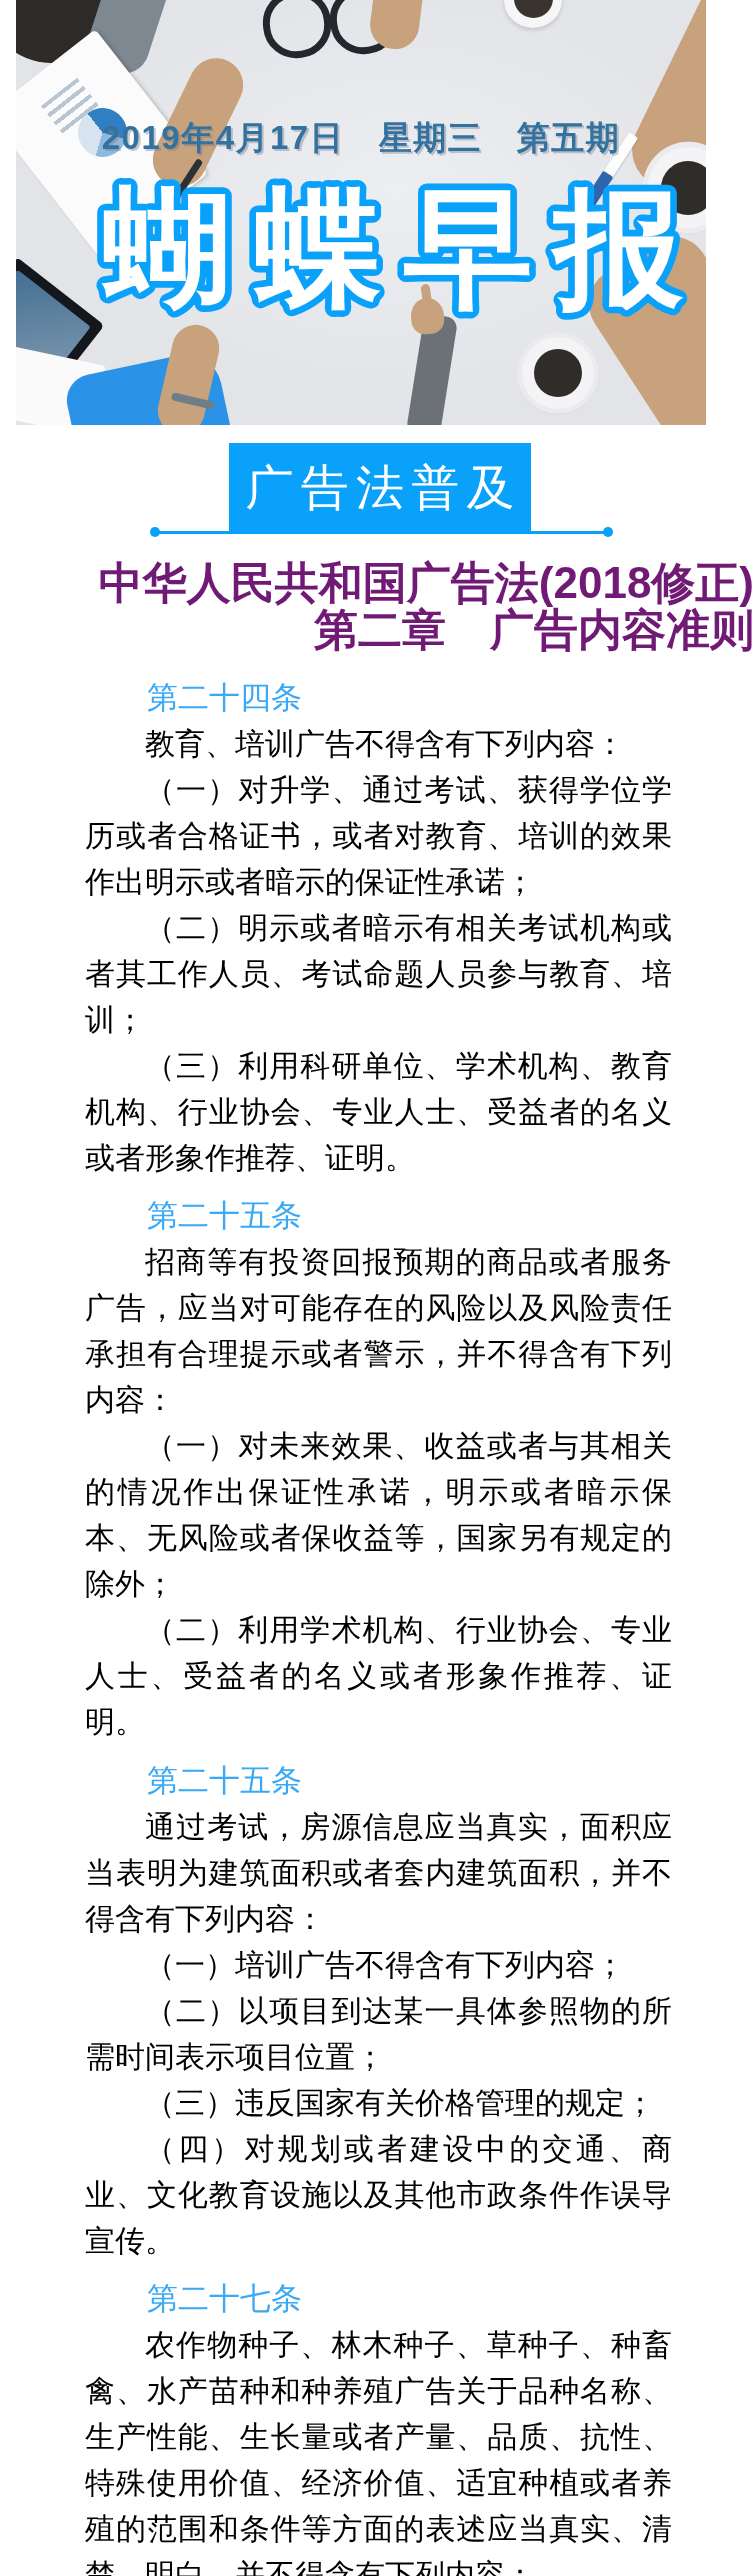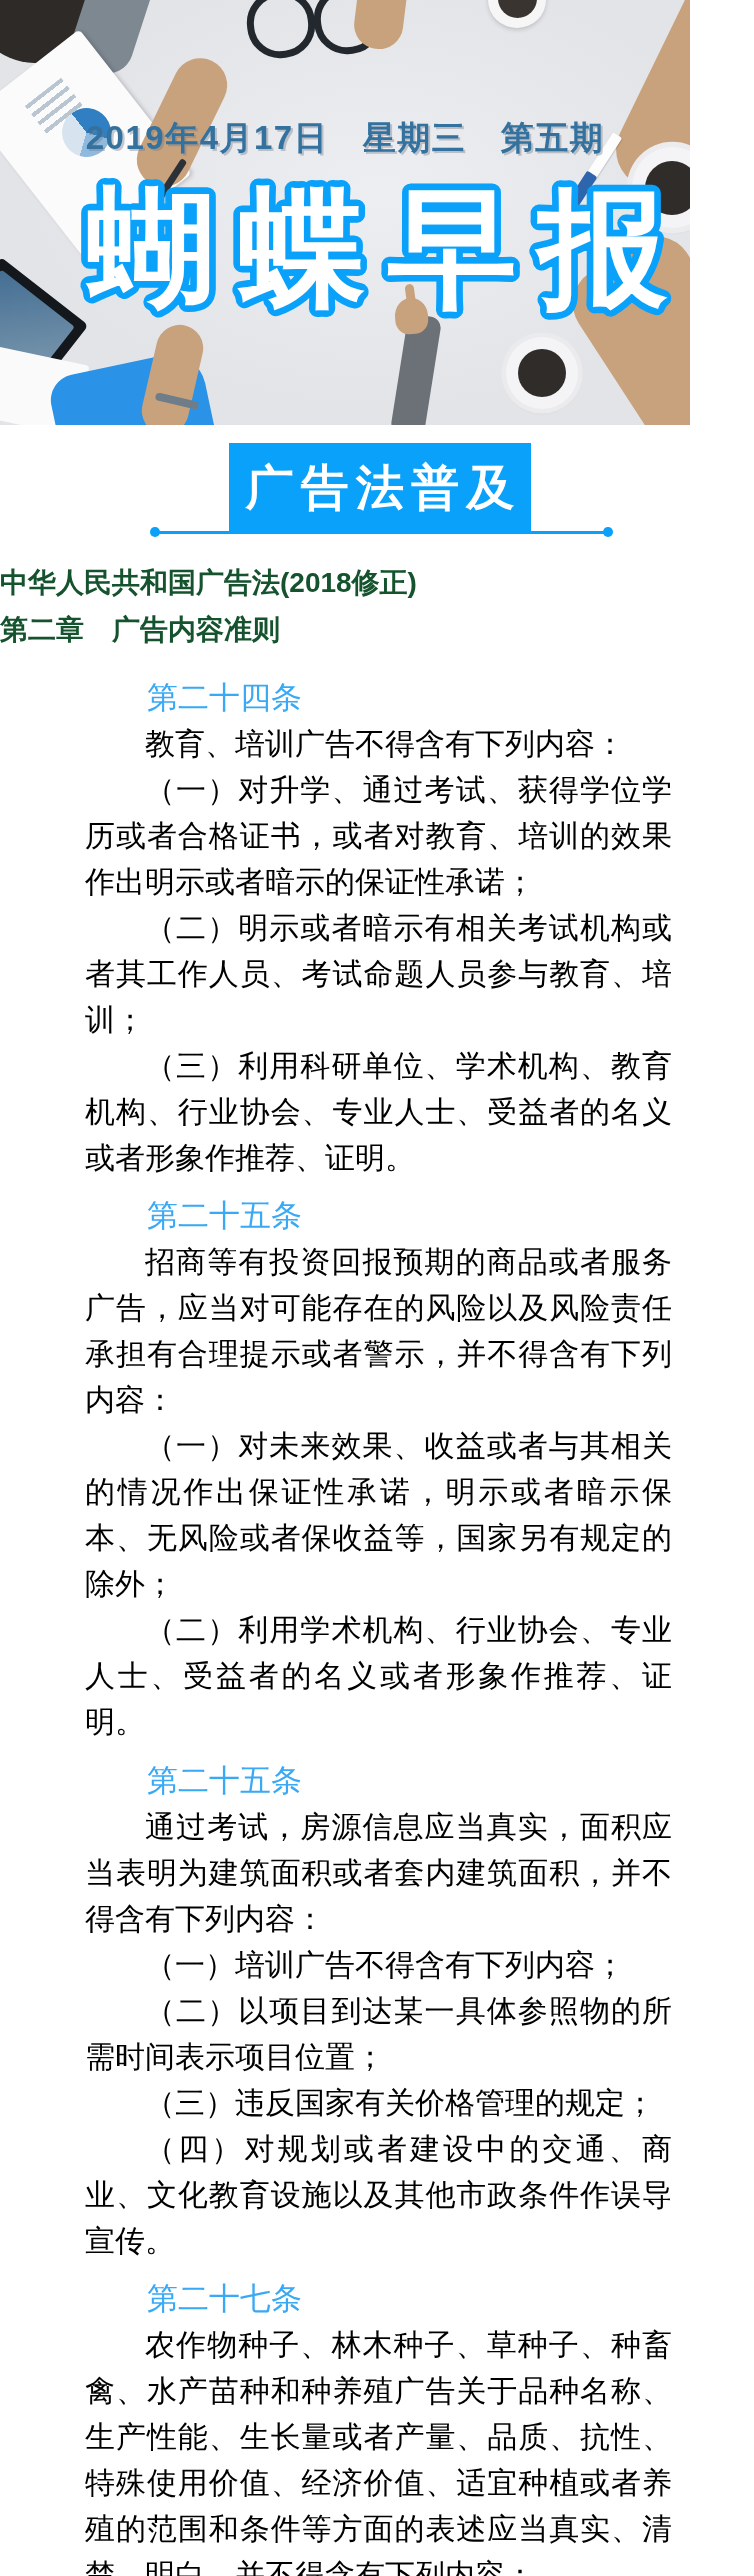--- a/index.html
+++ b/index.html
@@ -1,20 +1,20 @@
 <!DOCTYPE html>
 <html style="--primary_blue: #0aa1fb; --heading_blue: #3aa9f5; --date_blue: #33719f; --photo_bg: #e3e4e8; --tan: #c8a27c; --qr_logo_blue: #2b96dd; --body_text: #000000;font-size:8.2px"><head>
 <meta charset="utf-8">
 <style>
   html,body{margin:0;padding:0;}
   body{font-family:"Liberation Sans",sans-serif;background:#fff;}
   .page{position:relative;width:754px;height:3837px;background:#fff;overflow:hidden;}
 
   
-  .hero{position:absolute;left:0;top:0;width:690px;height:425px;overflow:hidden;
+  .hero{position:absolute;left:16px;top:0;width:690px;height:425px;overflow:hidden;
         background:radial-gradient(ellipse at 55% 45%, #edeef2 0%, var(--photo_bg,#e3e4e8) 65%);}
   .hero *{position:absolute;}
   .d-hair{left:-20.6px;top:-41px;width:139px;height:103px;background:#2e2a27;border-radius:50%;transform:rotate(-14deg);}
   .d-sleeve-tl{left:77px;top:-15.5px;width:62px;height:88px;background:#7f8archive;background:#7e8891;border-radius:0 0 26px 26px;transform:rotate(18deg);}
   .d-tablet1{left:13px;top:52px;width:137px;height:183px;background:#fbfbfc;border-radius:5.2px;transform:rotate(-38deg);box-shadow:1.5px 2.1px 4.1px rgba(0,0,0,.18);}
   .d-pie{left:62px;top:108px;width:49px;height:49px;border-radius:50%;background:conic-gradient(#2f7fc2 0 40%, #8fb9dd 40% 65%, #d7e4ef 65% 100%);transform:rotate(-38deg);}
   .d-doc-lines{left:31px;top:88px;width:46px;height:36px;background:repeating-linear-gradient(#b9c6d2 0 4.1px, transparent 4.1px 10.3px);transform:rotate(-38deg);}
   .d-hand1{left:155px;top:54px;width:54px;height:137px;background:var(--tan,#c8a27c);border-radius:28px;transform:rotate(26deg);}
   .d-pen1{left:164px;top:155px;width:7.2px;height:62px;background:#2c3138;border-radius:3.1px;transform:rotate(33deg);}
   .d-glass1{left:247px;top:-10.3px;width:54px;height:54px;border:7.2px solid #23282e;border-radius:48%;background:transparent;transform:rotate(-6deg);}
@@ -49,25 +49,25 @@
     paint-order:stroke;stroke-linejoin:round;}
 
   
   .badge-line{position:absolute;left:154px;top:531px;width:455px;height:3.1px;
     background:var(--primary_blue,#0aa1fb);border-radius:1.5px;}
   .badge-line .dot{position:absolute;top:-3.6px;width:9.8px;height:9.8px;border-radius:50%;
     background:var(--primary_blue,#0aa1fb);}
   .badge-line .dot.l{left:-4.1px;} .badge-line .dot.r{right:-4.1px;}
   .badge{position:absolute;left:229px;top:443px;width:302px;height:89px;
     background:var(--primary_blue,#0aa1fb);color:#fff;display:flex;align-items:center;justify-content:center;
-    font-size:48px;letter-spacing:7.2px;text-indent:7.2px;font-weight:700;}
+    font-size:48px;letter-spacing:7.2px;text-indent:7.2px;font-weight:400;}
 
   
-  .doc-head{position:absolute;left:0;top:559px;width:100%;text-align:left;color:#14532d;
-    font-size:28px;font-weight:bold;line-height:47px;}
+  .doc-head{position:absolute;left:0;top:559px;width:100%;text-align:right;color:#701a75;
+    font-size:44px;font-weight:bold;line-height:47px;}
 
   
   .articles{position:absolute;left:85px;top:663px;width:587px;color:#000;
     font-size:30px;line-height:46px;text-align:justify;}
   .articles p{margin:0;text-indent:2em;}
   .articles h2{margin:12.4px 0 0;font-size:31px;line-height:46px;font-weight:500;
     color:var(--heading_blue,#3aa9f5);text-indent:2em;text-align:left;}
   .articles article:first-child h2{margin-top:12px;}
 </style>
 </head>

